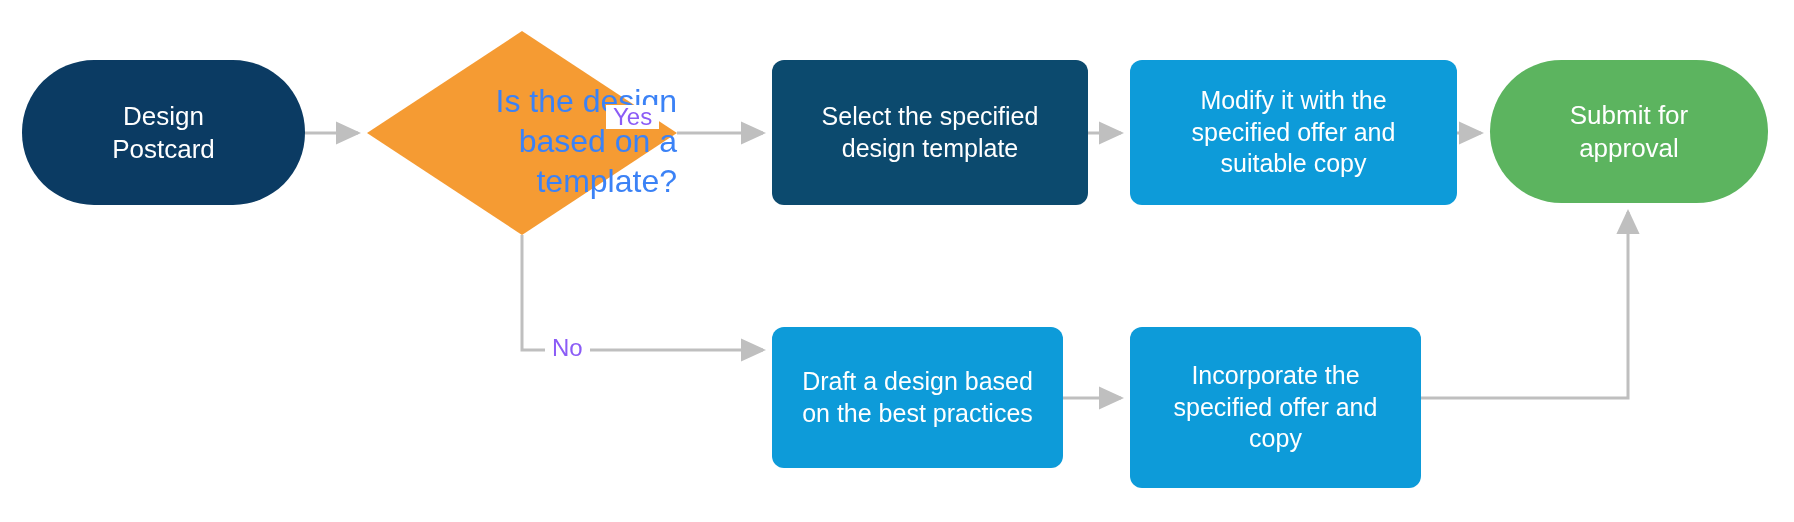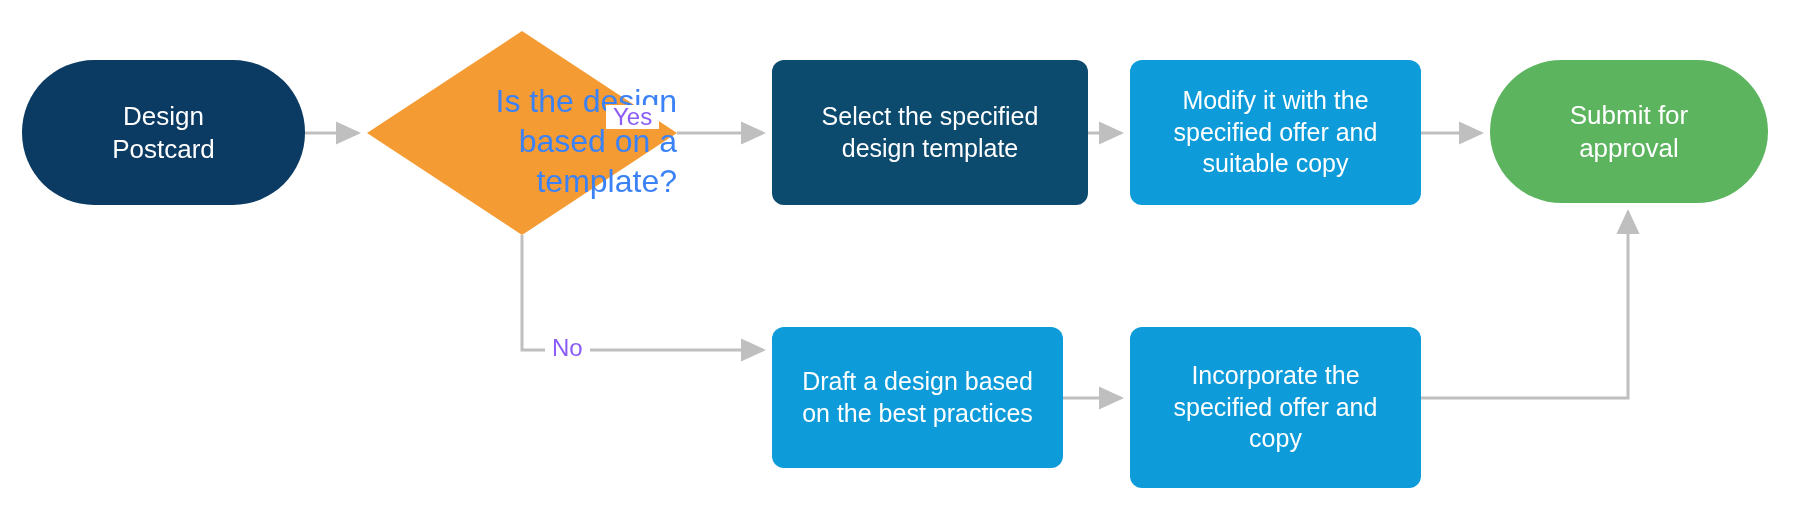--- a/index.html
+++ b/index.html
@@ -120,21 +120,21 @@
     <span class="diamond-label">Is the design
 based on a
 template?</span>
   </div>
 
   <div class="node node-process" style="left:772px; top:60px; width:316px; height:145px; background:#0c4a6e;">
     <span>Select the specified
 design template</span>
   </div>
 
-  <div class="node node-process" style="left:1130px; top:60px; width:291px; height:145px; background:#0d9bd9;">
+  <div class="node node-process" style="left:1130px; top:60px; width:327px; height:145px; background:#0d9bd9;">
     <span>Modify it with the
 specified offer and
 suitable copy</span>
   </div>
 
   <div class="node node-process" style="left:772px; top:327px; width:291px; height:141px; background:#0d9bd9;">
     <span>Draft a design based
 on the best practices</span>
   </div>
 

